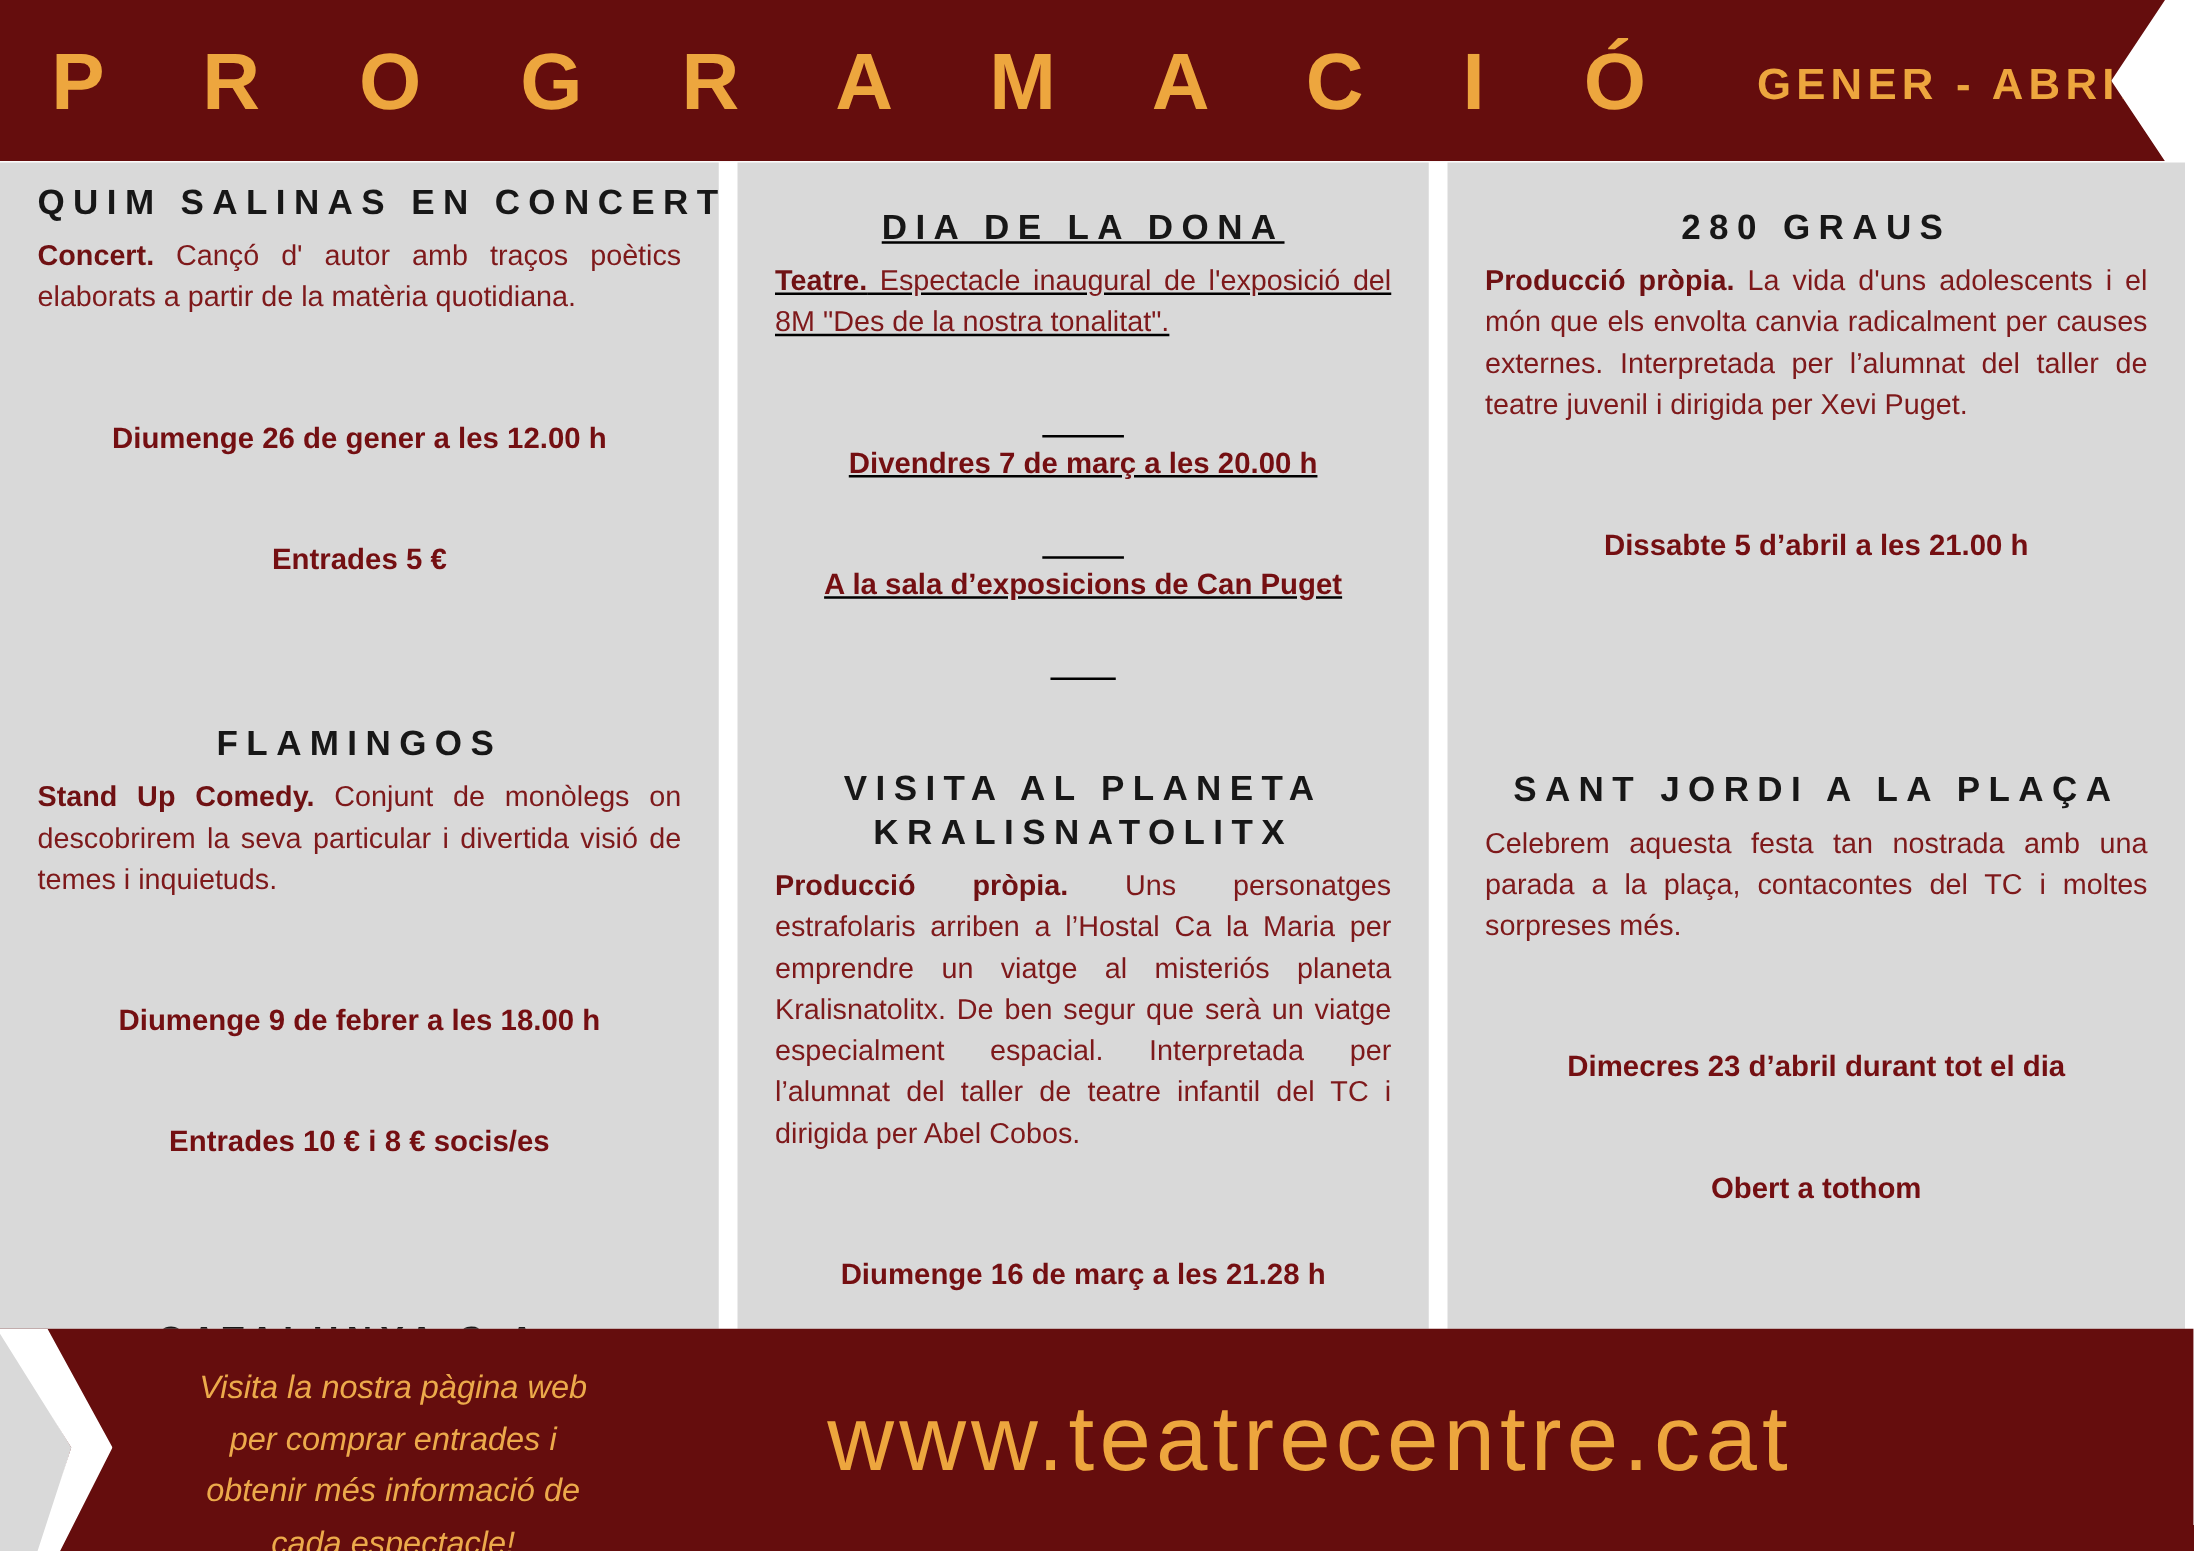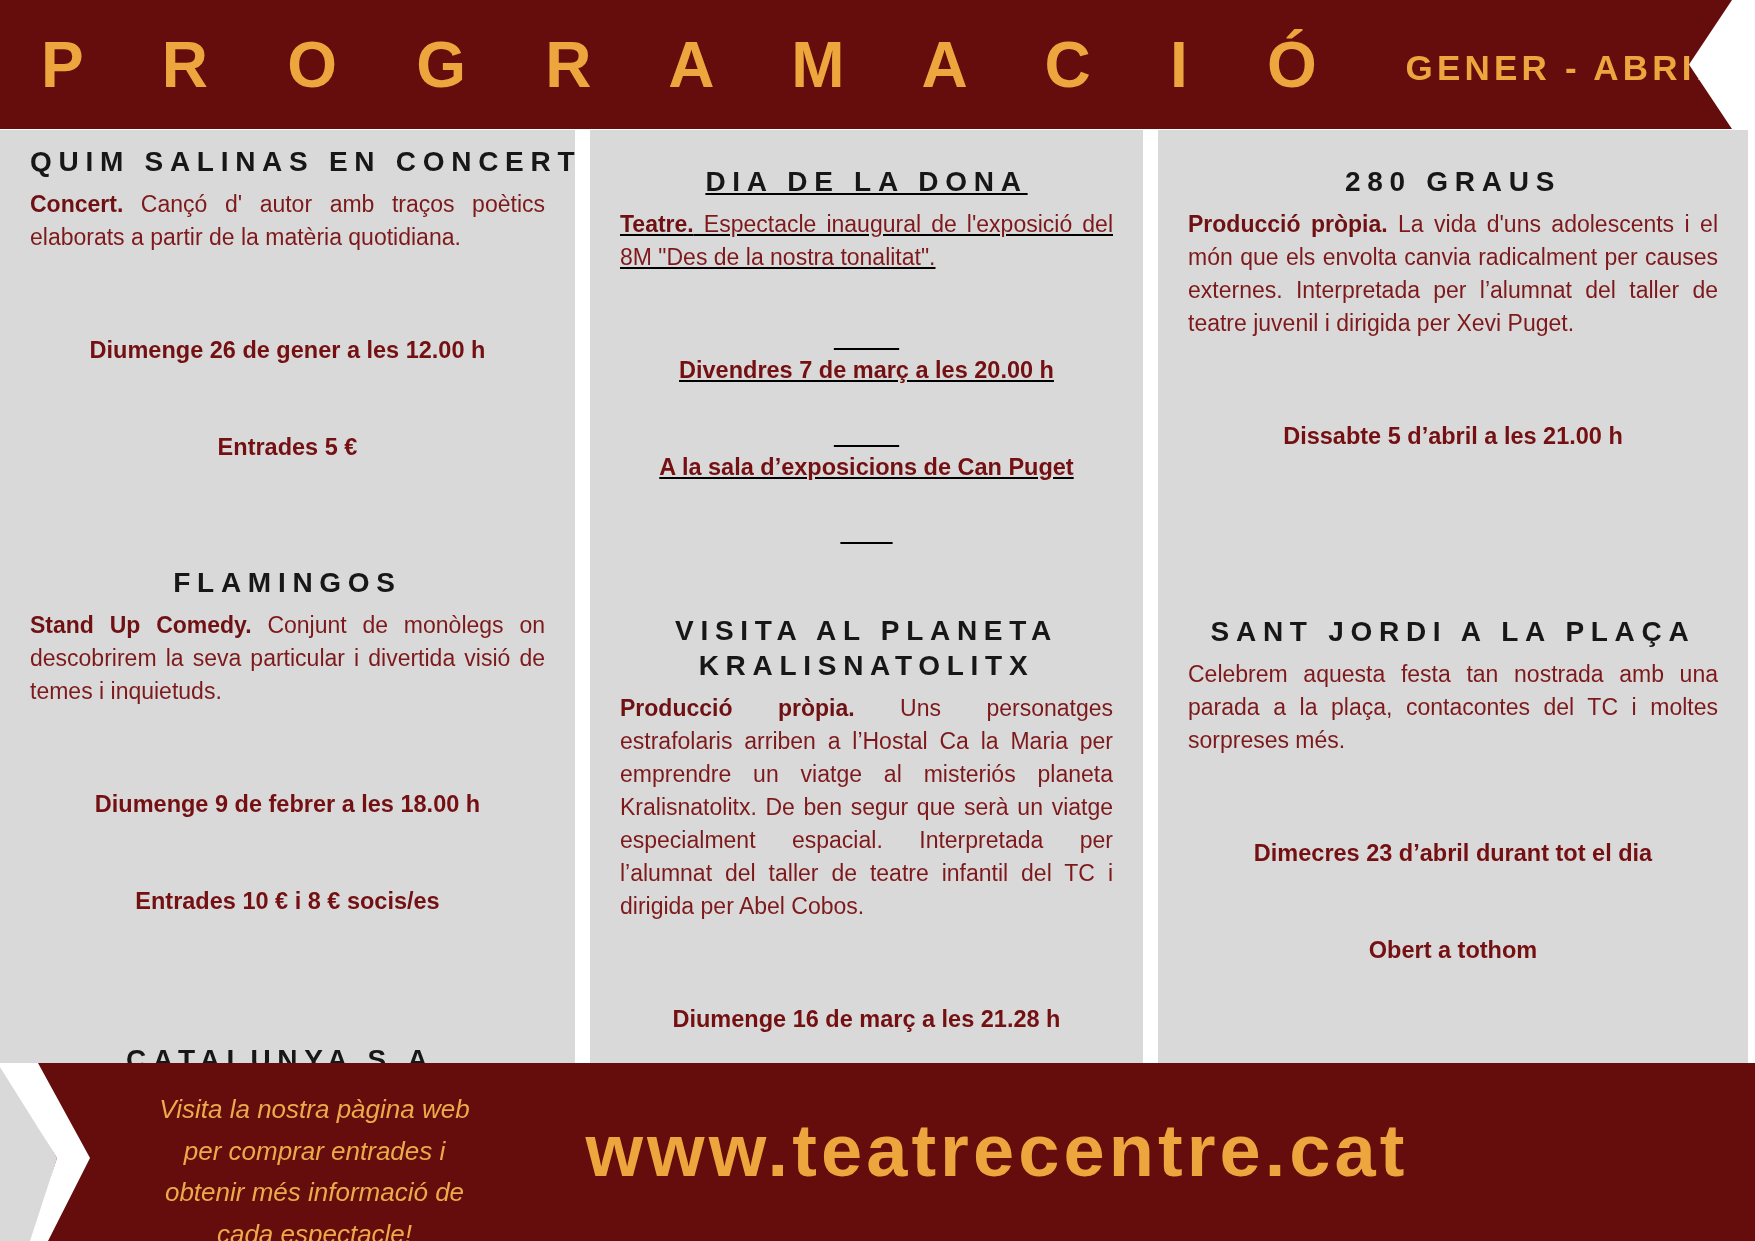--- a/index.html
+++ b/index.html
@@ -50,21 +50,21 @@
     margin-bottom:15px;
   }
   .body .lead{color:var(--lead-red);font-weight:700;}
   .details{
     color:var(--date-red);font-weight:700;font-size:23.5px;line-height:1.38;
     text-align:center;white-space:pre-wrap;
   }
 
   
   .col-1 .section:nth-of-type(1){margin-top:14px;}
-  .col-1 .section:nth-of-type(2){margin-top:36px;}
+  .col-1 .section:nth-of-type(2){margin-top:48px;}
   .col-1 .section:nth-of-type(3){margin-top:60px;}
   .col-1 .section:nth-of-type(4){margin-top:50px;}
   .col-2 .section:nth-of-type(1){margin-top:34px;text-decoration:underline;}
   .col-2 .section:nth-of-type(2){margin-top:64px;}
   .col-2 .section:nth-of-type(3){margin-top:66px;}
   .col-3 .section:nth-of-type(1){margin-top:34px;}
   .col-3 .section:nth-of-type(2){margin-top:96px;}
   .col-3 .section:nth-of-type(3){margin-top:86px;}
 
   
@@ -78,22 +78,22 @@
   .footer-white{
     position:absolute;left:0;top:0;width:100px;height:178px;background:#ffffff;
     clip-path:polygon(0 0,38px 0,90px 95px,48px 178px,30px 178px,57px 95px,0 4px);
   }
   .footer-note{
     position:absolute;left:142px;top:26px;width:345px;
     color:var(--gold-light);font-size:26px;font-style:italic;line-height:1.6;
     text-align:center;
   }
   .footer-url{
-    position:absolute;left:457px;top:44px;width:1080px;
-    color:var(--gold);font-size:74px;font-weight:700;letter-spacing:.055em;
+    position:absolute;left:508px;top:44px;width:1080px;
+    color:var(--gold);font-size:74px;font-weight:400;letter-spacing:.055em;
     text-align:center;line-height:1.2;white-space:nowrap;
   }
 </style>
 </head>
 <body>
 
 <div class="page">
 
   <header class="banner">
     <div class="poster-title">P R O G R A M A C I Ó</div>

